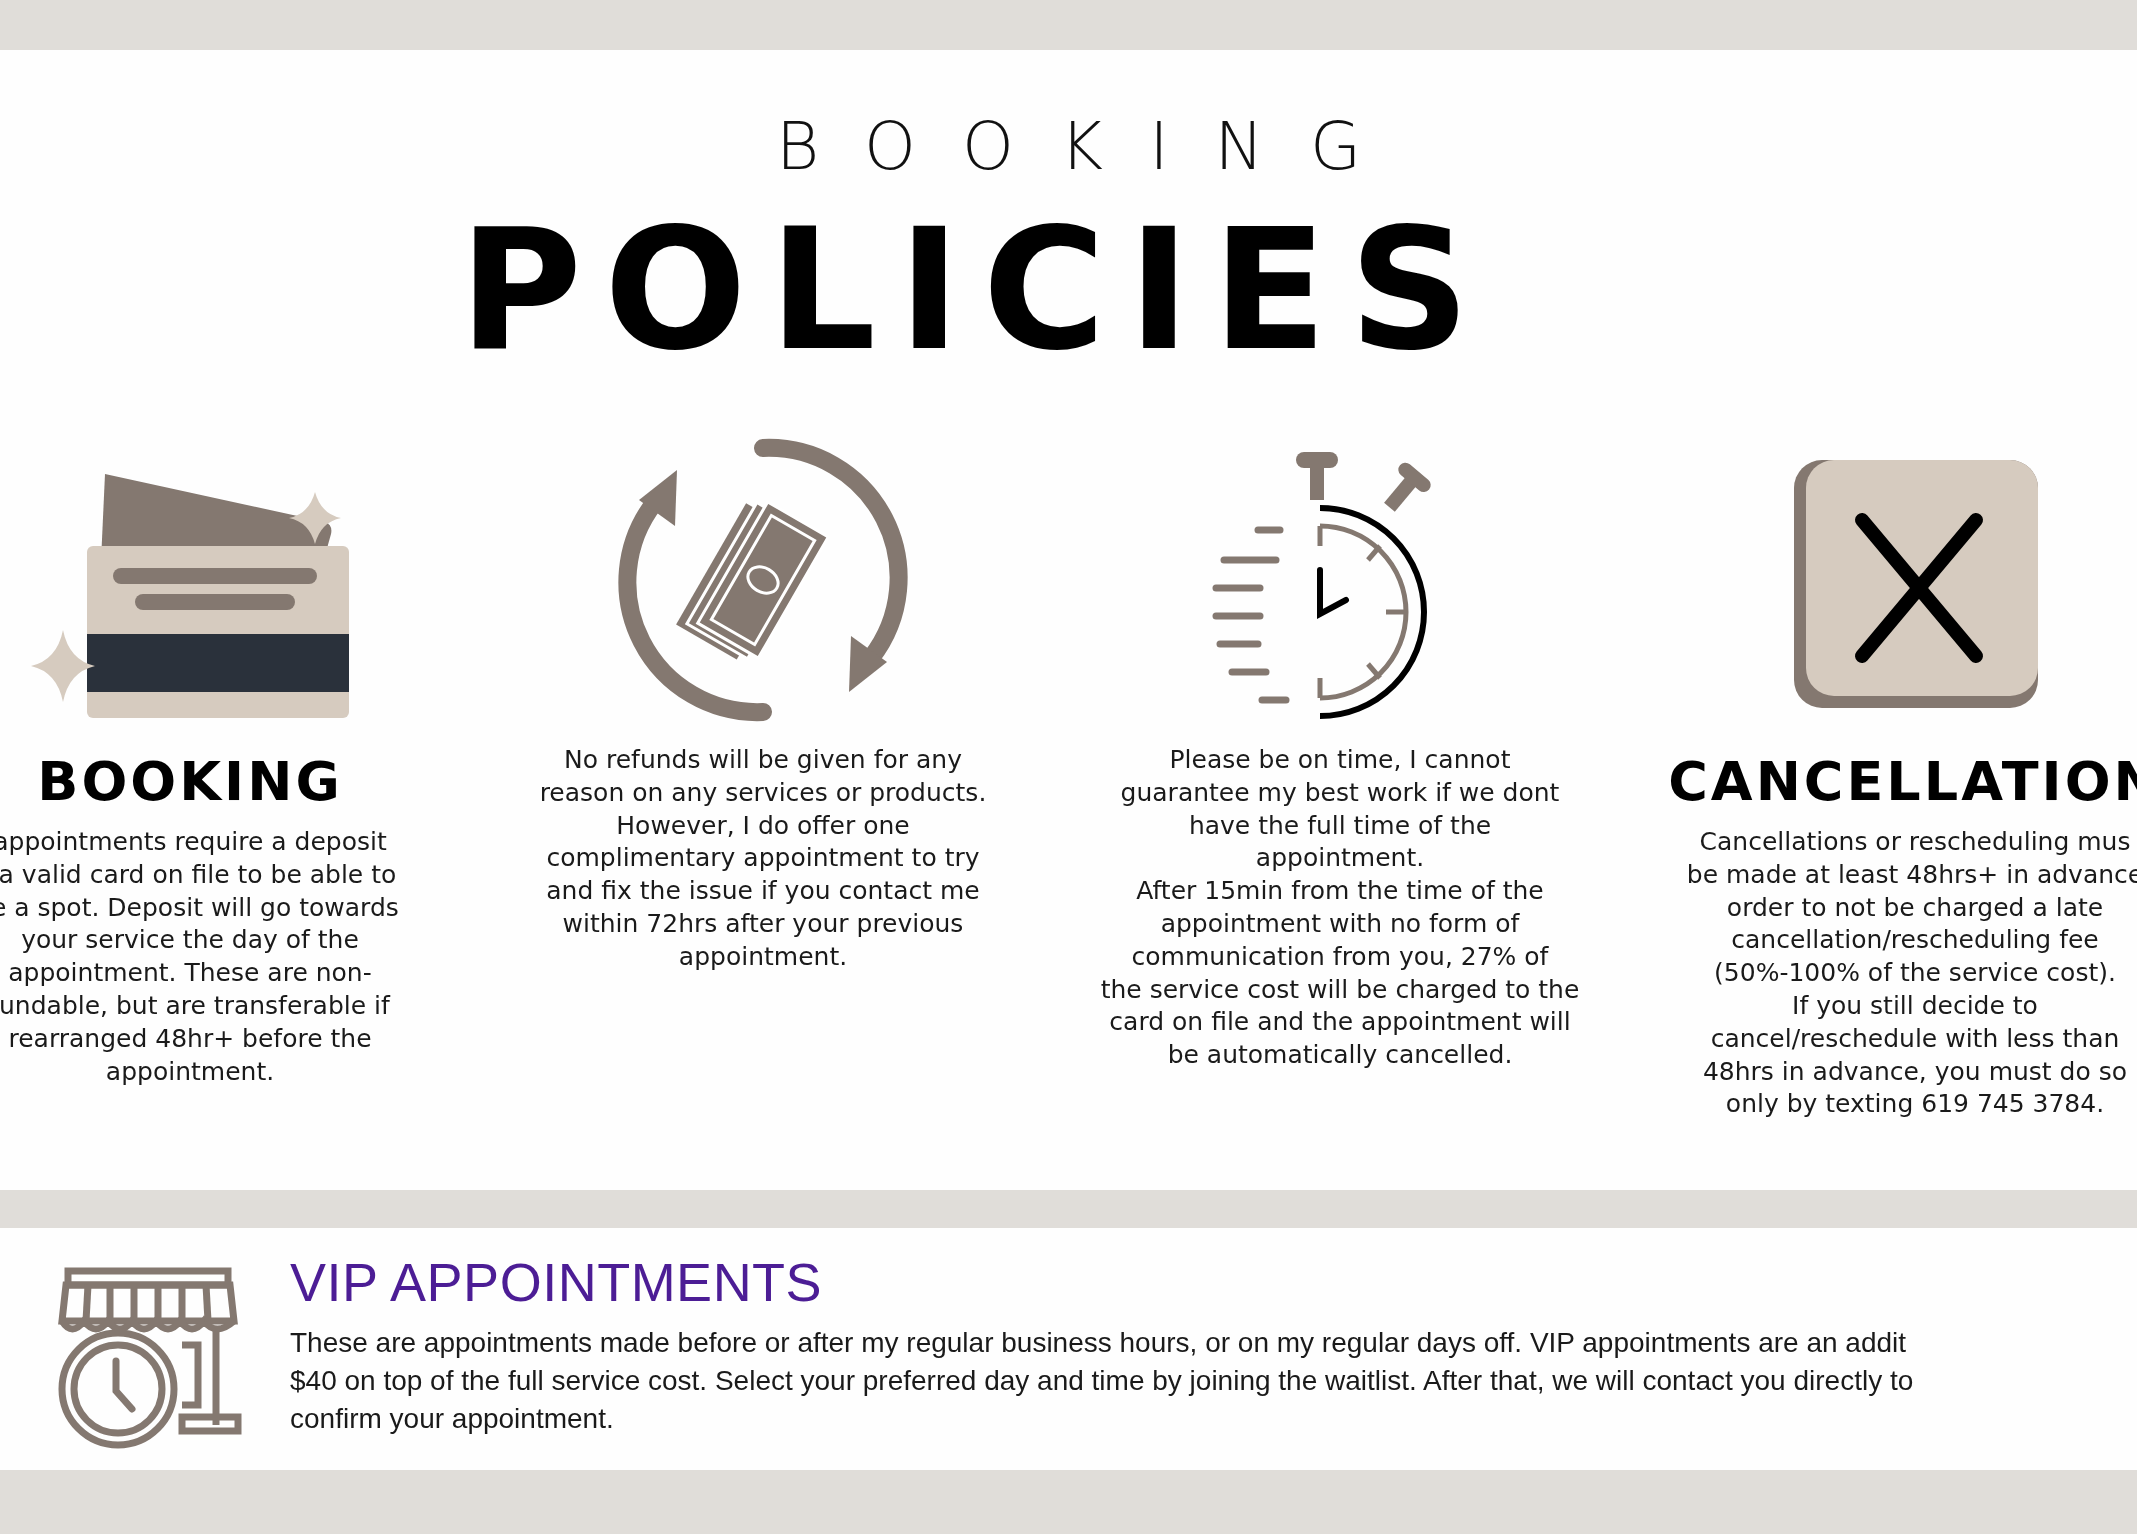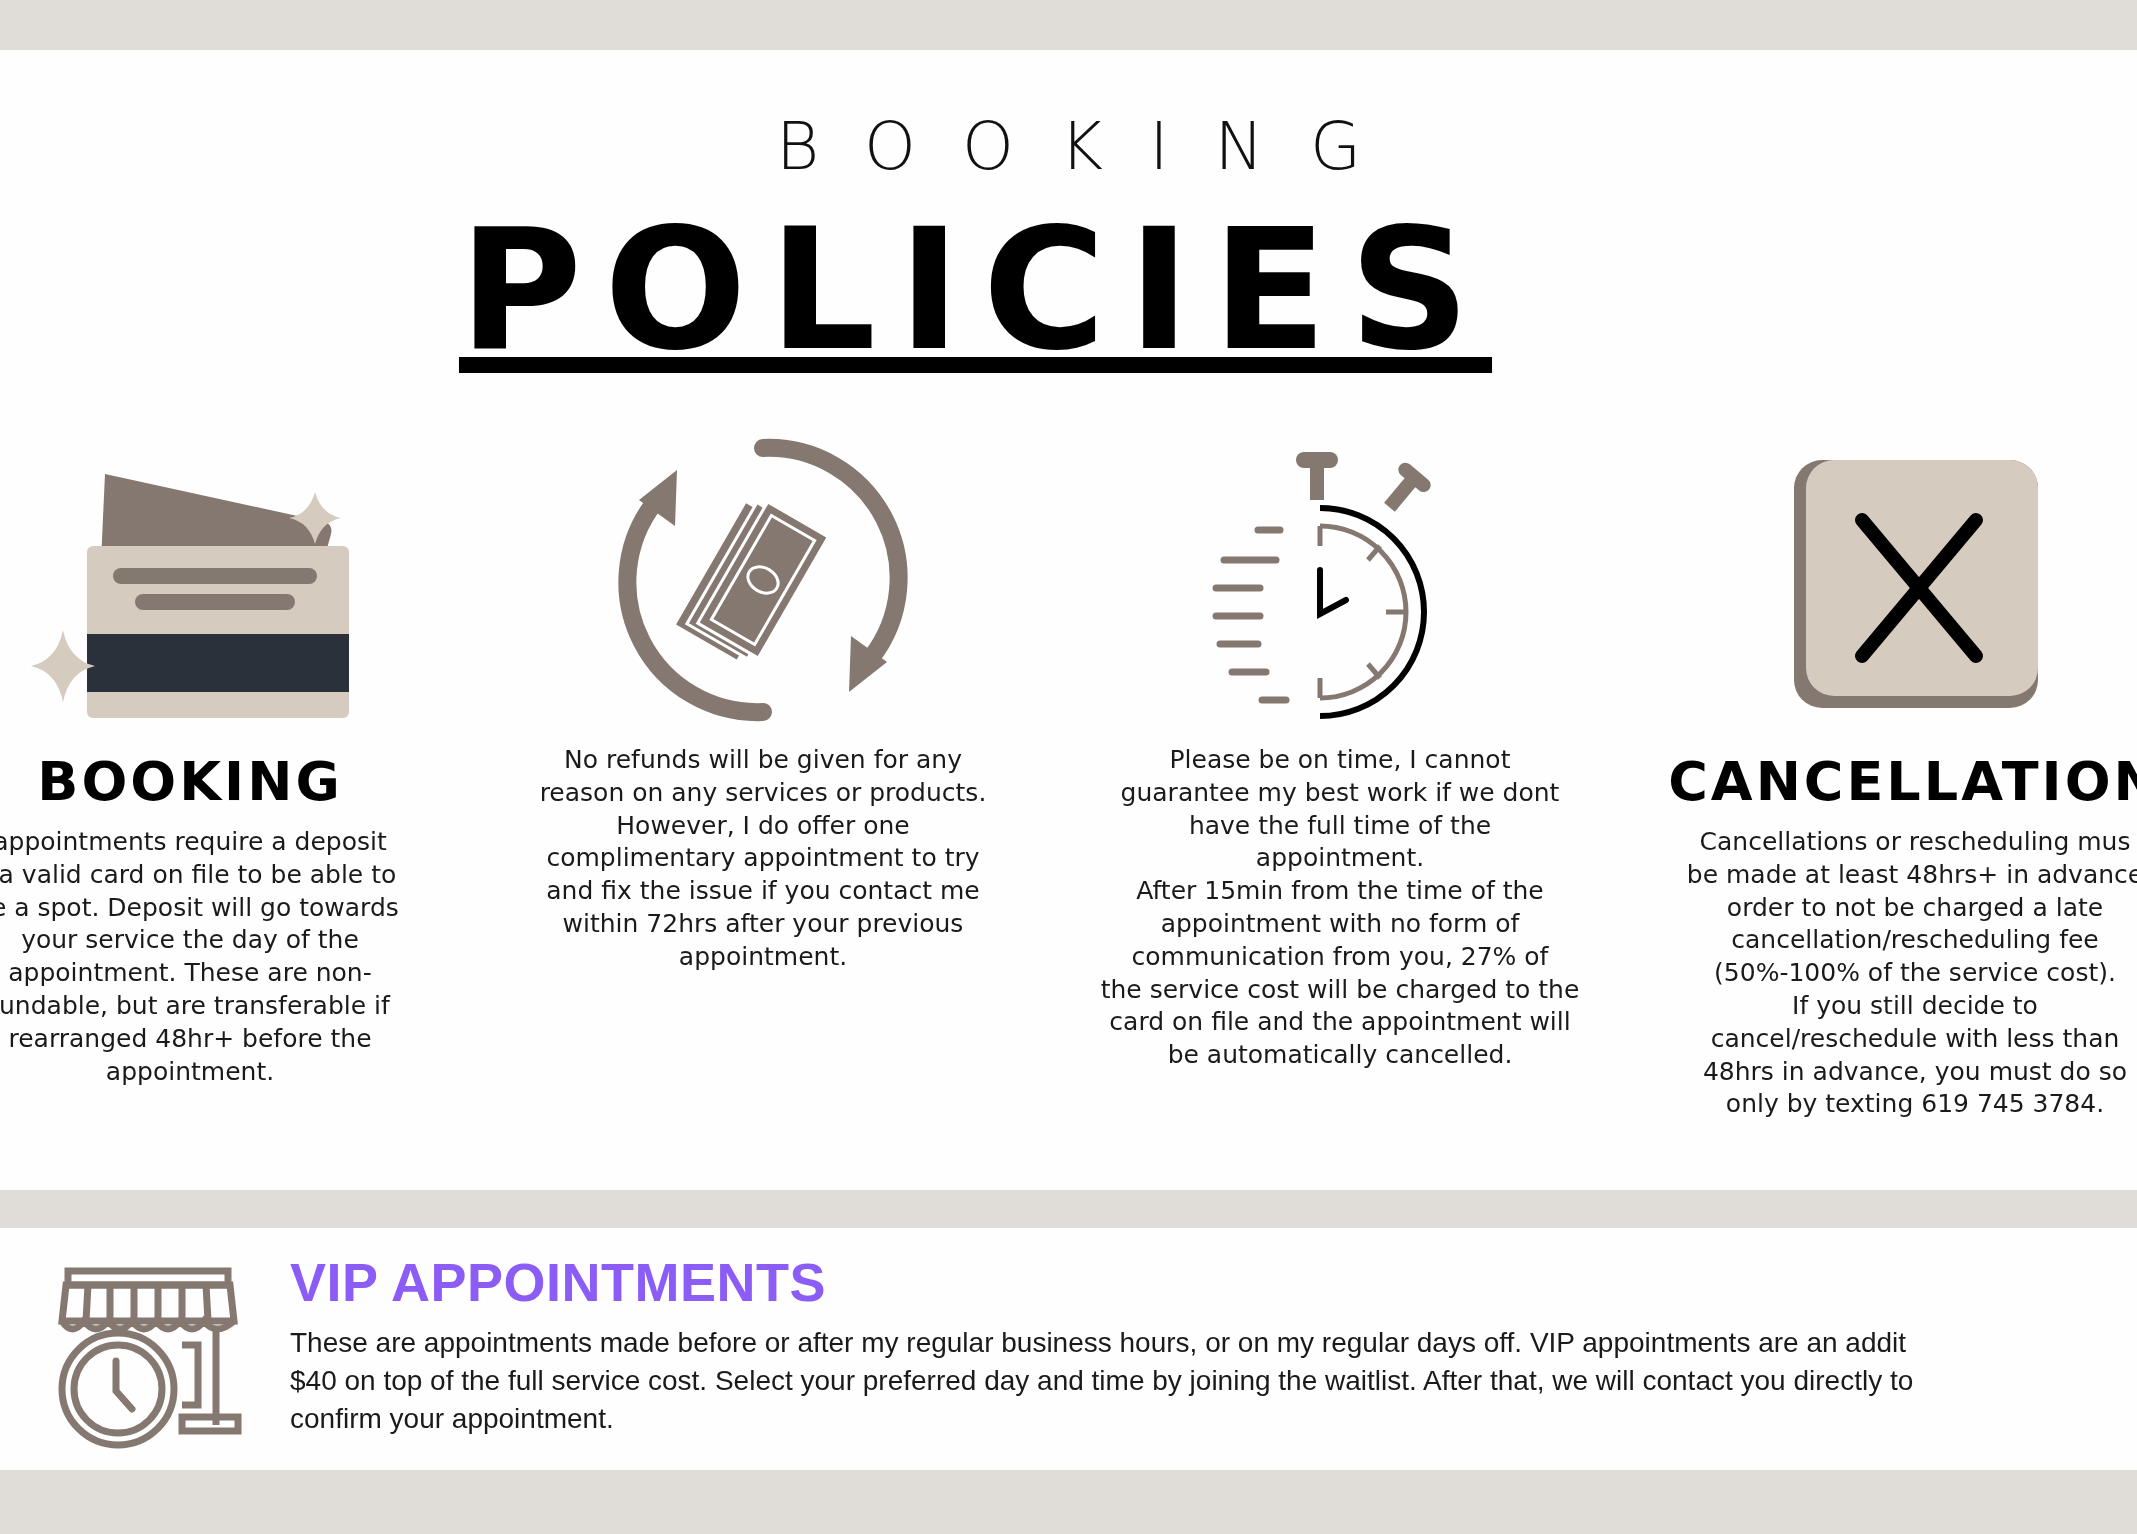--- a/index.html
+++ b/index.html
@@ -14,21 +14,21 @@
 
   .subtitle {
     position:absolute; top:112px; left:0; width:2137px; text-align:center;
     font-family:"DejaVu Sans", sans-serif; font-weight:200; font-size:66px;
     letter-spacing:46px; color:#111; text-indent:46px; line-height:70px;
     -webkit-text-stroke:0px;
   }
   .title {
     position:absolute; top:205px; left:0; width:1929px; text-align:center;
     font-family:"DejaVu Sans", sans-serif; font-weight:bold; font-size:168px;
-    letter-spacing:22px; line-height:170px; color:#000; text-indent:22px;text-decoration:underline;
+    letter-spacing:22px; line-height:170px; color:#000; text-indent:22px;
   }
 
   .col { position:absolute; top:430px; width:560px; text-align:center; }
   .col .icon { height:300px; position:relative; }
   .col .icon svg { position:absolute; left:50%; top:0; transform:translateX(-50%); }
   .col h2 {
     margin:22px 0 0 0; font-family:"DejaVu Sans", sans-serif; font-weight:bold;
     font-size:54px; letter-spacing:3px; line-height:60px; color:#000; white-space:nowrap;
   }
   .col p {
@@ -36,21 +36,21 @@
     line-height:32.8px; color:#1a1a1a; white-space:pre-line;
   }
   #col-booking { left:-90px; width:560px; }
   #col-refunds { left:483px; width:560px; }
   #col-late { left:1060px; width:560px; }
   #col-cancel { left:1635px; width:560px; }
 
   .vip-icon { position:absolute; left:58px; top:1265px; width:185px; height:185px; }
   .vip-title {
     position:absolute; left:290px; top:1252px; font-family:"Liberation Sans", sans-serif;
-    font-weight:bold; font-size:54px; color:#8b5cf6; letter-spacing:0.5px; line-height:60px;
+    font-weight:normal; font-size:54px; color:#4c1d95; letter-spacing:0.5px; line-height:60px;
   }
   .vip-text {
     position:absolute; left:290px; top:1324px; width:1900px;
     font-family:"Liberation Sans", sans-serif; font-size:28px; line-height:38px; color:#1a1a1a;
     white-space:pre-line;
   }
 </style>
 </head>
 <body>
 

